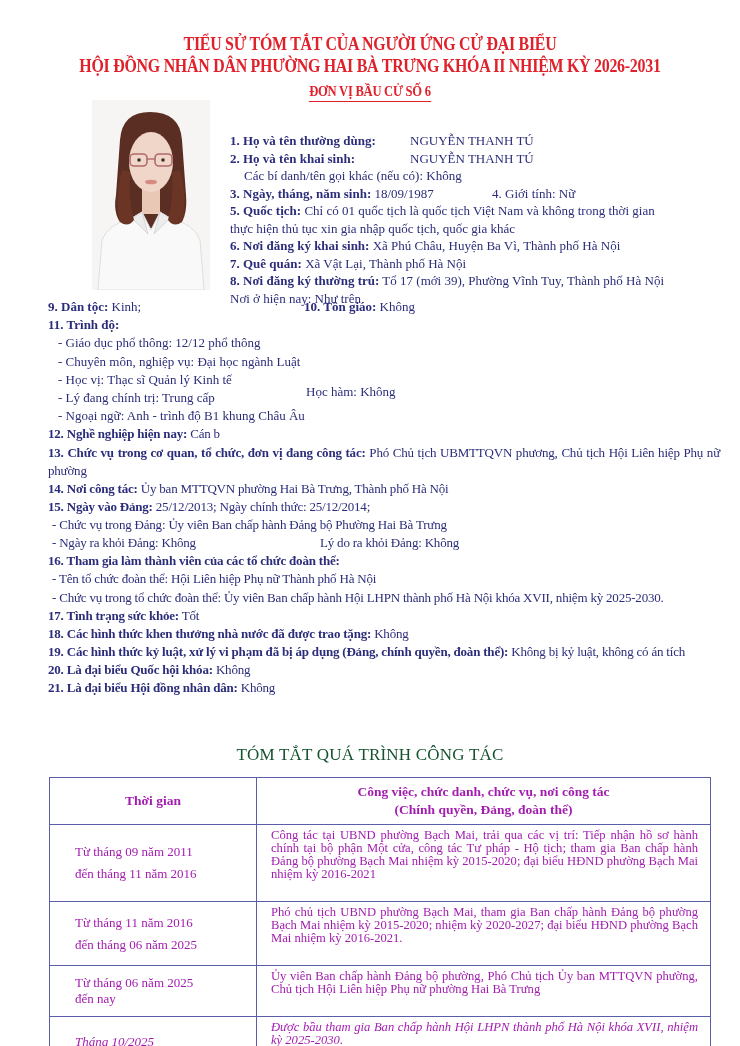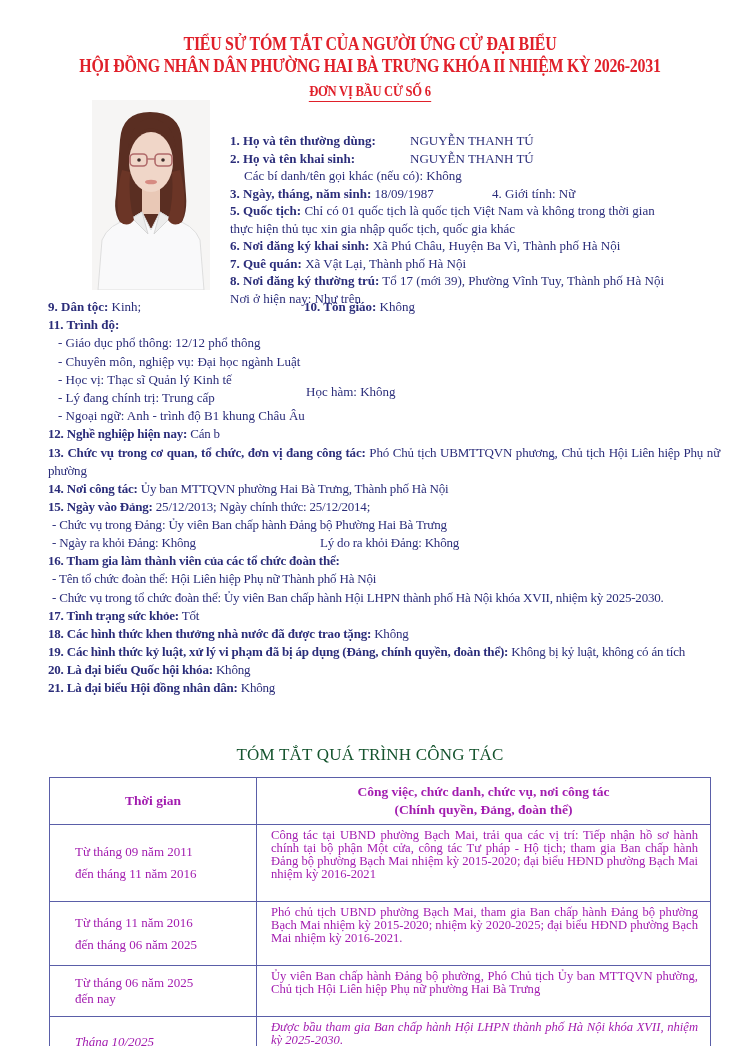--- a/index.html
+++ b/index.html
@@ -175,21 +175,21 @@
         <div>Từ tháng 09 năm 2011</div>
         <div>đến tháng 11 năm 2016</div>
       </td>
       <td class="desc">Công tác tại UBND phường Bạch Mai, trải qua các vị trí: Tiếp nhận hồ sơ hành chính tại bộ phận Một cửa, công tác Tư pháp - Hộ tịch; tham gia Ban chấp hành Đảng bộ phường Bạch Mai nhiệm kỳ 2015-2020; đại biểu HĐND phường Bạch Mai nhiệm kỳ 2016-2021</td>
     </tr>
     <tr class="r2">
       <td class="time">
         <div>Từ tháng 11 năm 2016</div>
         <div>đến tháng 06 năm 2025</div>
       </td>
-      <td class="desc">Phó chủ tịch UBND phường Bạch Mai, tham gia Ban chấp hành Đảng bộ phường Bạch Mai nhiệm kỳ 2015-2020; nhiệm kỳ 2020-2025; đại biểu HĐND phường Bạch Mai nhiệm kỳ 2016-2021.</td>
+      <td class="desc">Phó chủ tịch UBND phường Bạch Mai, tham gia Ban chấp hành Đảng bộ phường Bạch Mai nhiệm kỳ 2015-2020; nhiệm kỳ 2020-2027; đại biểu HĐND phường Bạch Mai nhiệm kỳ 2016-2021.</td>
     </tr>
     <tr class="r3">
       <td class="time" style="line-height:16px;">
         <div>Từ tháng 06 năm 2025</div>
         <div>đến nay</div>
       </td>
       <td class="desc">Ủy viên Ban chấp hành Đảng bộ phường, Phó Chủ tịch Ủy ban MTTQVN phường, Chủ tịch Hội Liên hiệp Phụ nữ phường Hai Bà Trưng</td>
     </tr>
     <tr class="r4">
       <td class="time">

